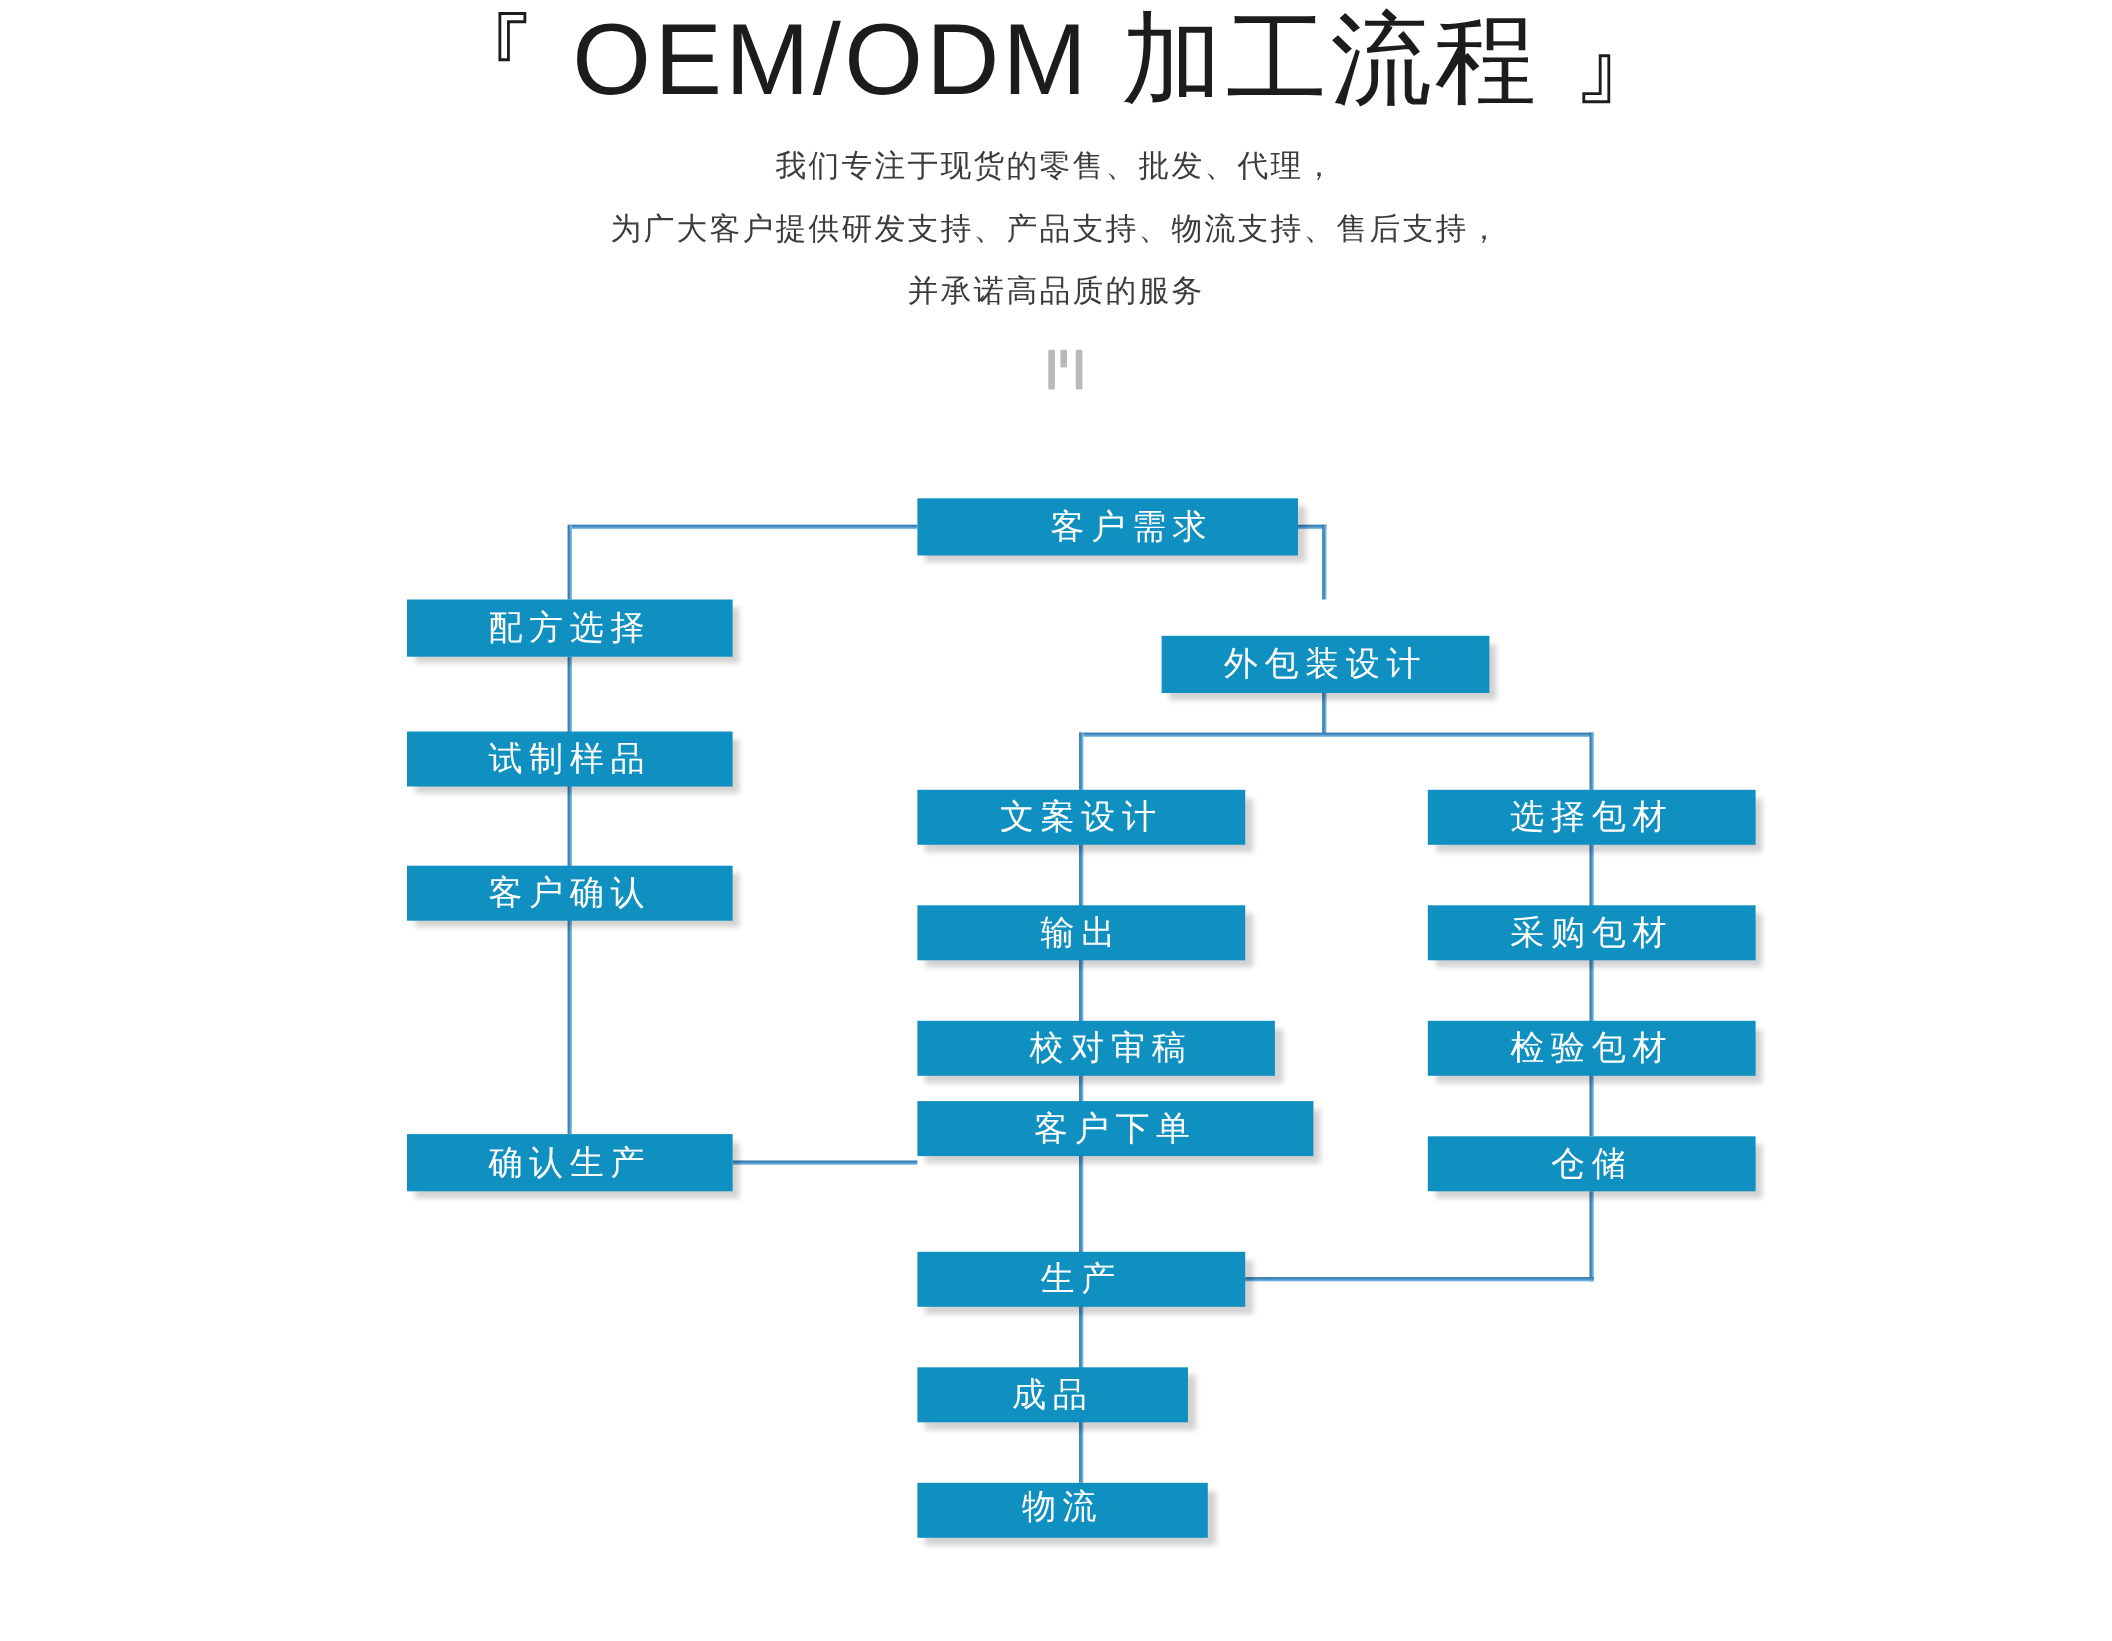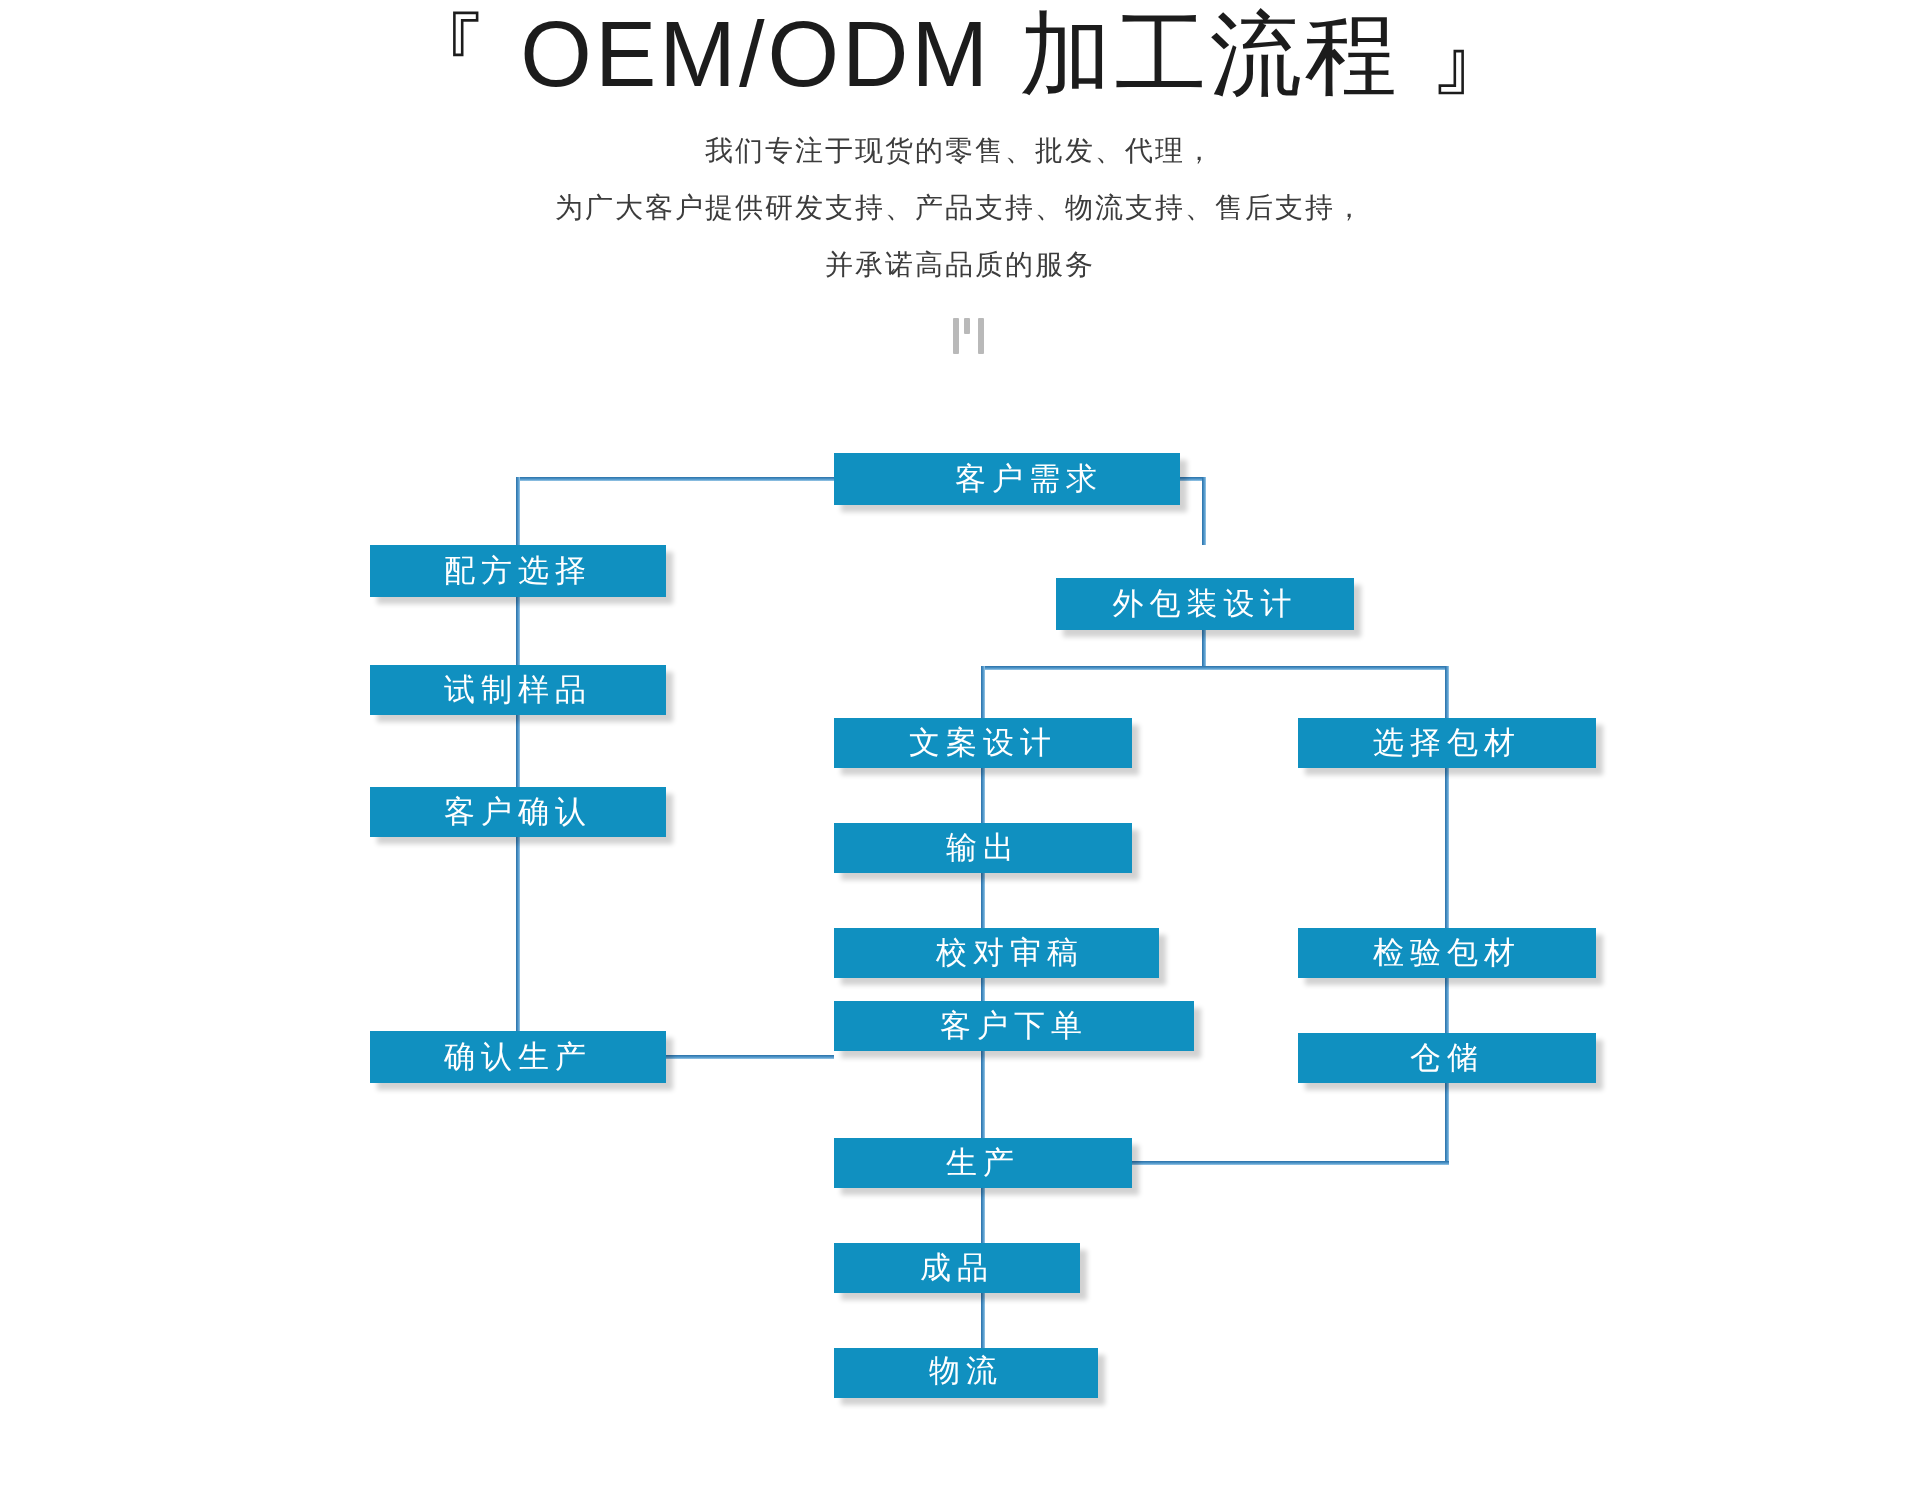--- a/index.html
+++ b/index.html
@@ -116,15 +116,16 @@
   <div class="node n-customer-confirm">客户确认</div>
   <div class="node tall n-confirm-production">确认生产</div>
   <div class="node n-copy-design">文案设计</div>
   <div class="node n-output">输出</div>
   <div class="node n-proofread">校对审稿</div>
   <div class="node n-customer-order">客户下单</div>
   <div class="node n-production">生产</div>
   <div class="node n-finished-product">成品</div>
   <div class="node n-logistics">物流</div>
   <div class="node n-select-material">选择包材</div>
+  <div class="node n-purchase-material">采购包材</div>
   <div class="node n-inspect-material">检验包材</div>
   <div class="node n-warehouse">仓储</div>
 </div>
 
 </body></html>

